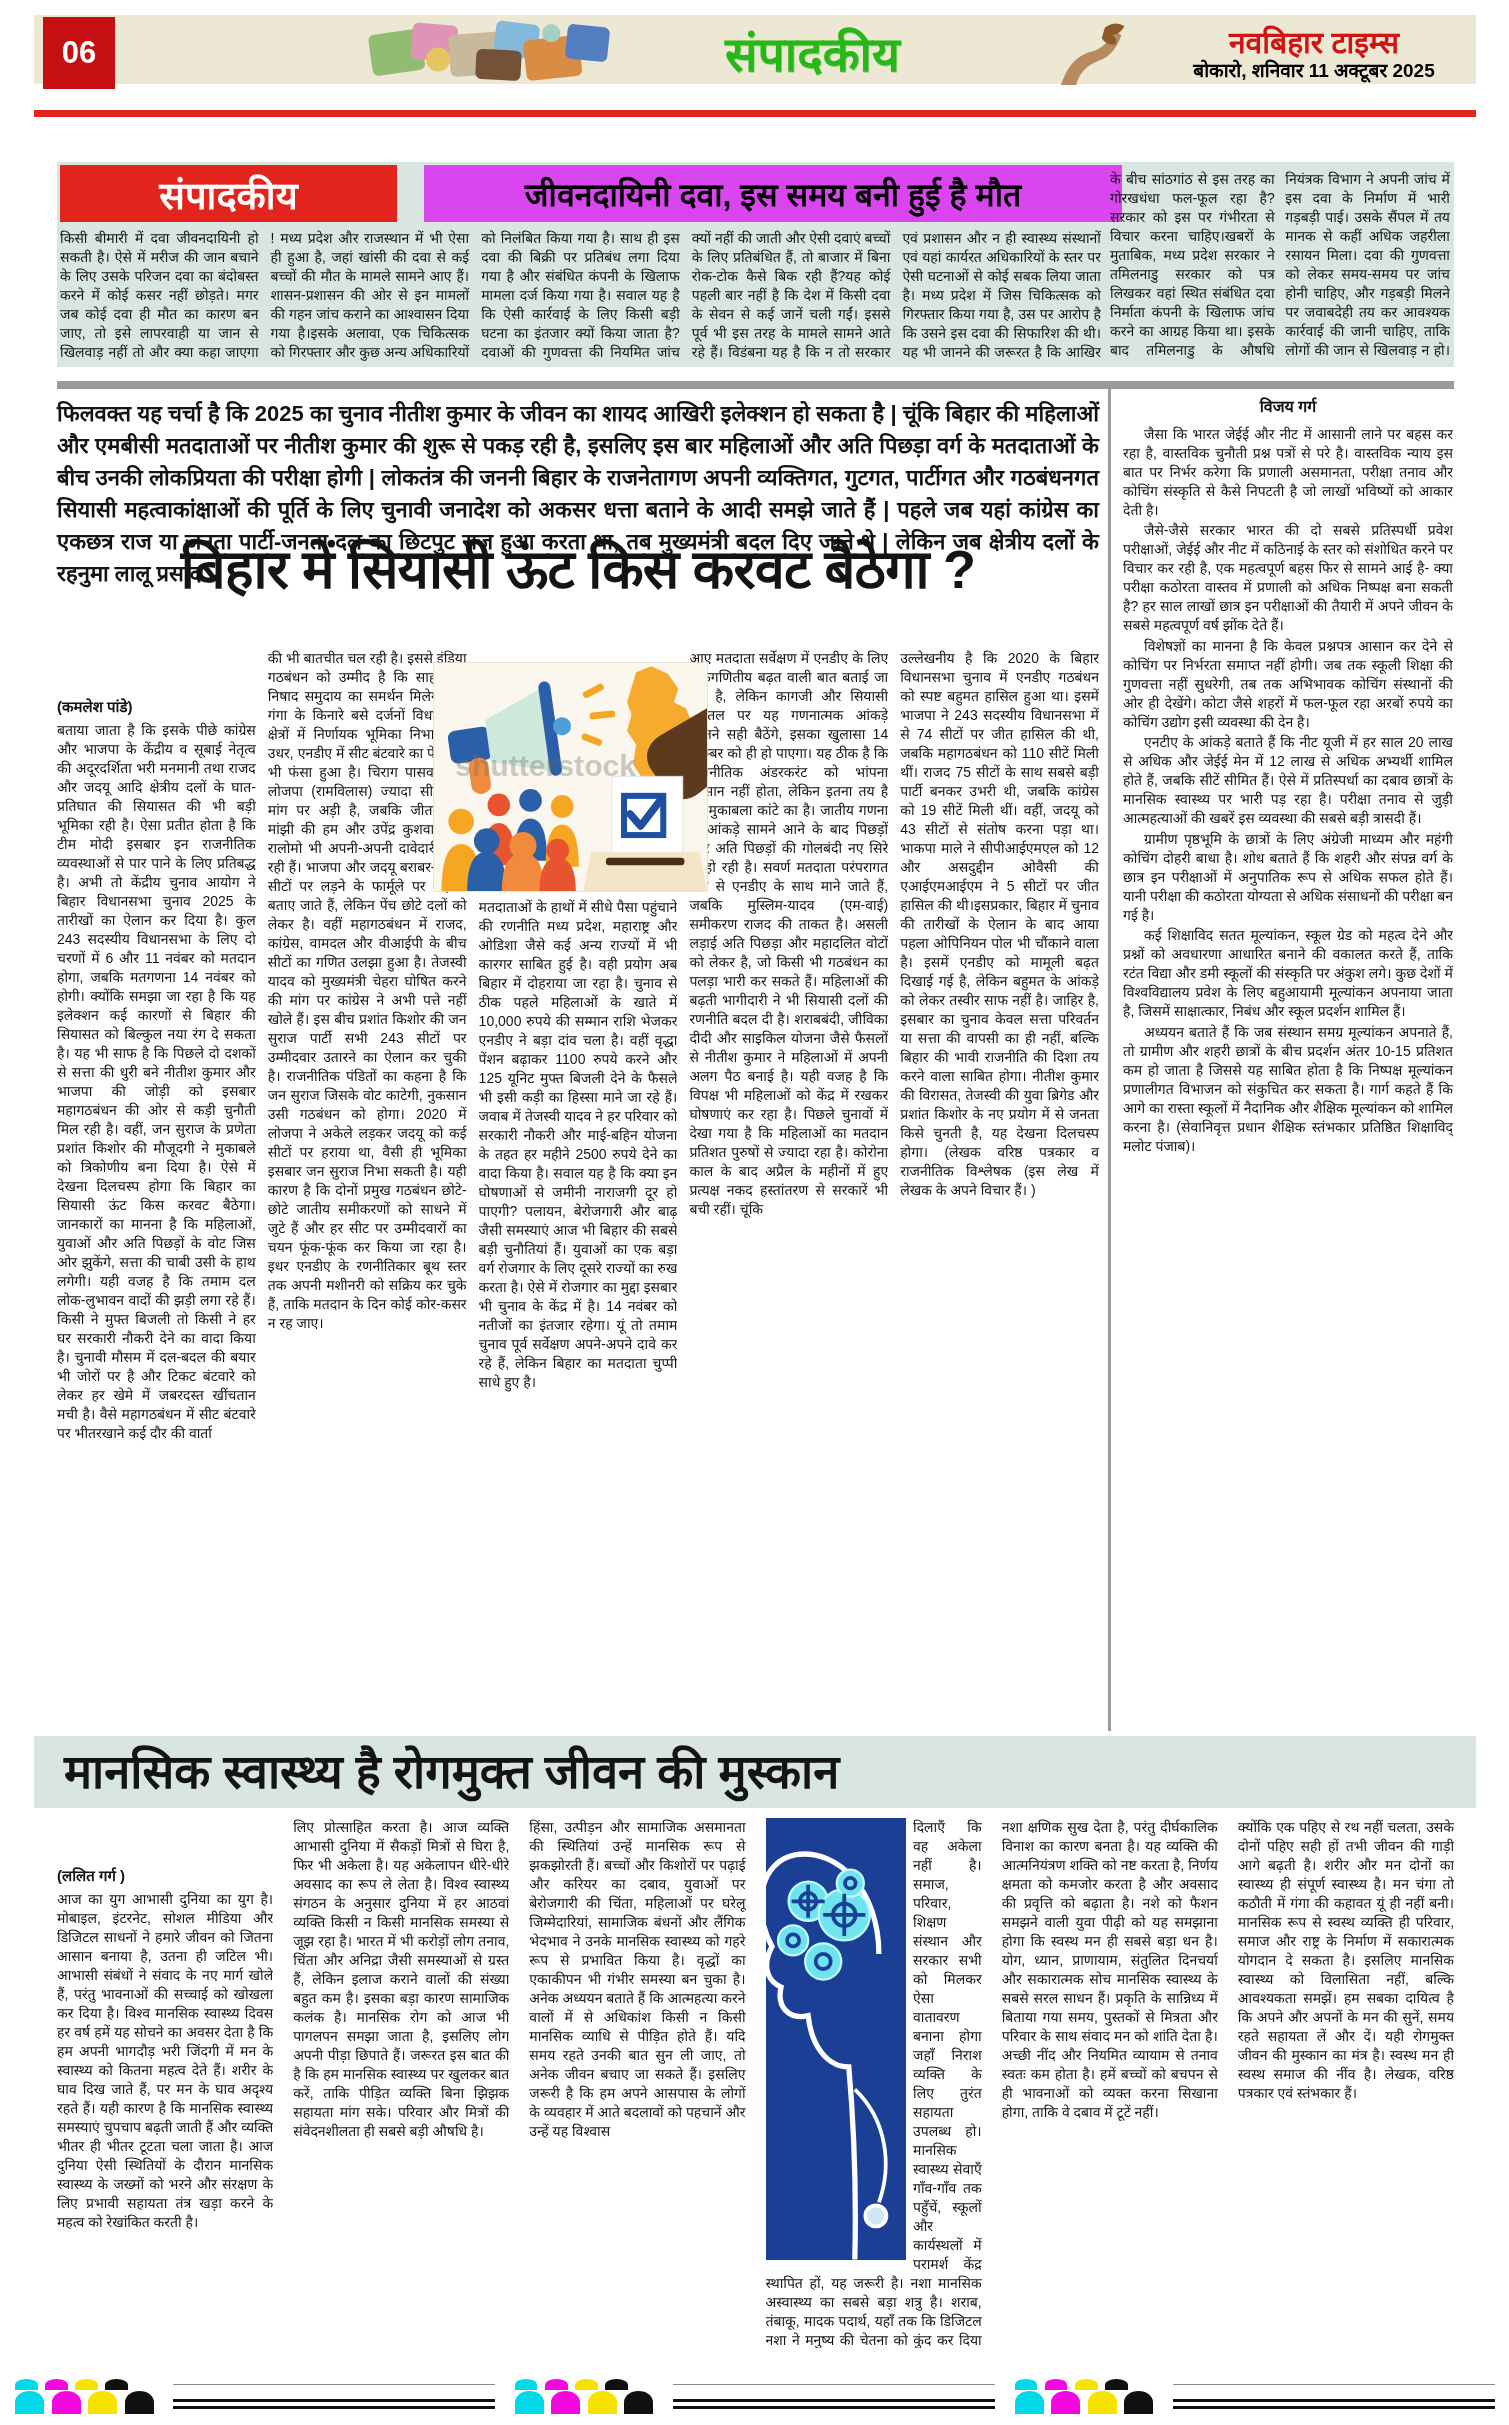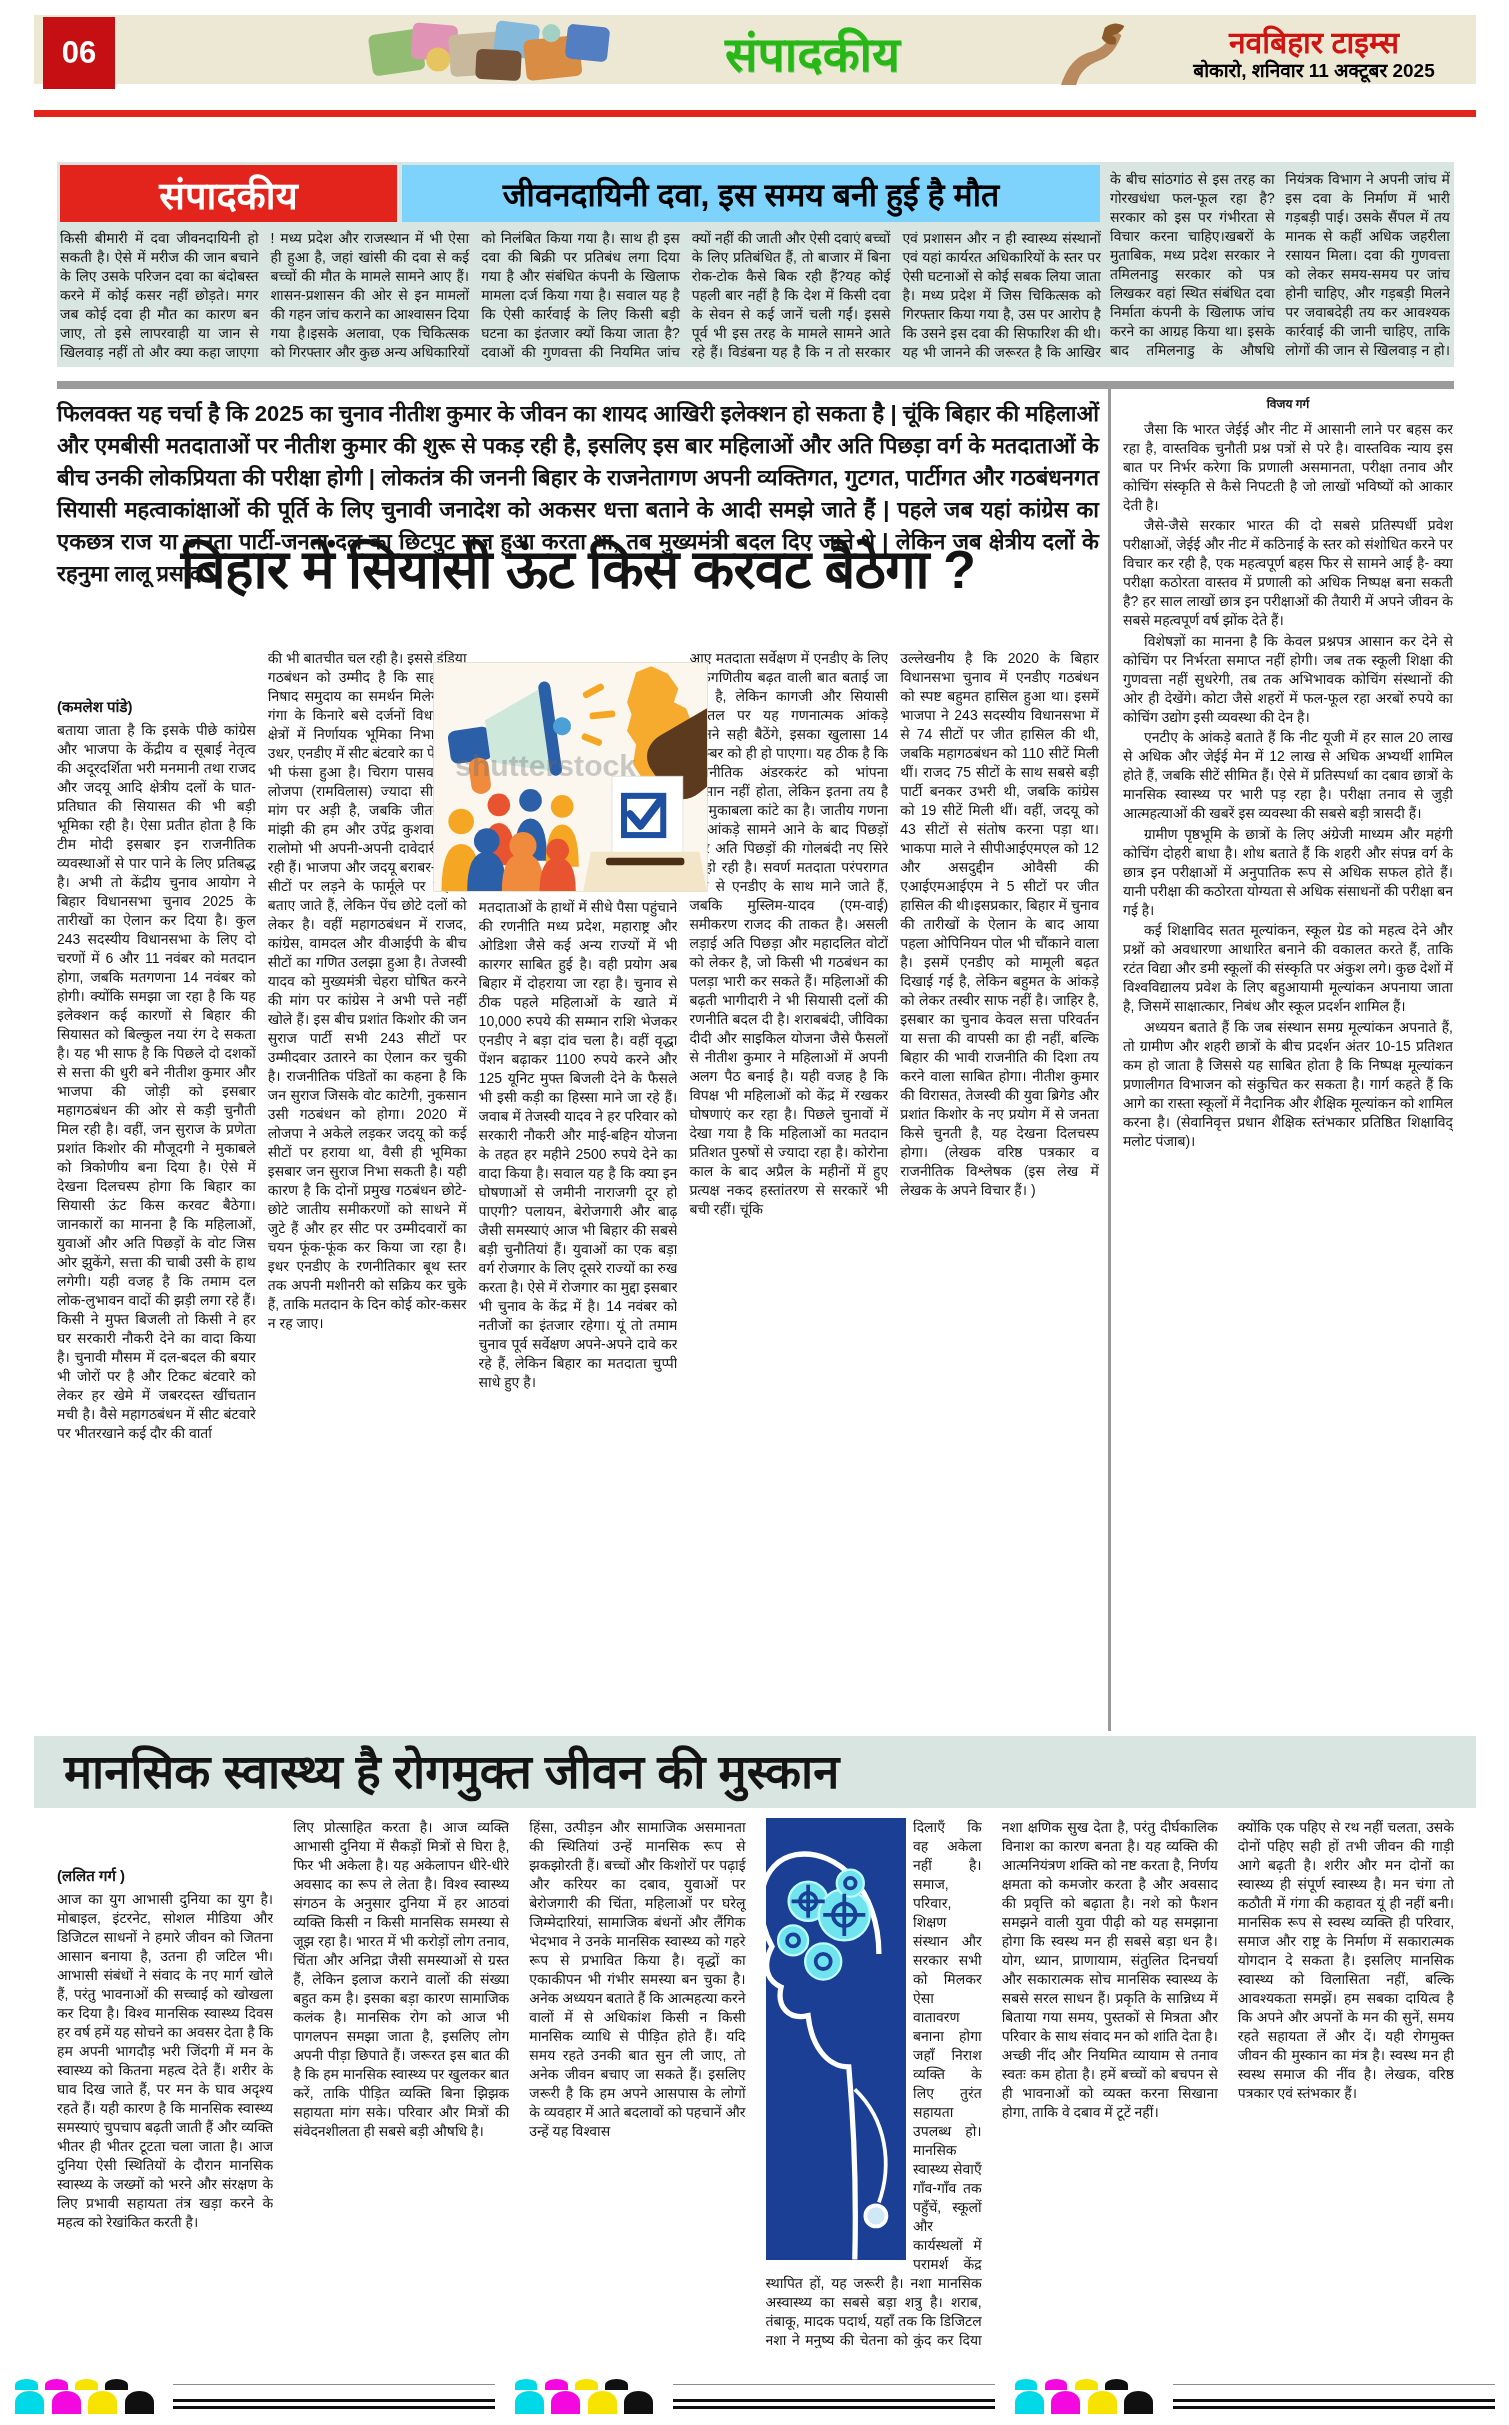--- a/index.html
+++ b/index.html
@@ -14,21 +14,21 @@
                    text-shadow:0.8px 0.8px 0 #9ad28f;}
   .paper-name{left:1178px;top:21px;width:272px;text-align:center;color:#d01411;
               font-size:30px;font-weight:bold;}
   .edition-line{left:1178px;top:57px;width:272px;text-align:center;color:#000000;
                 font-size:19px;font-weight:bold;}
   .red-rule{left:34px;top:110px;width:1442px;height:6.8px;background:#e3241d;}
   
   .ed-block{left:57px;top:162px;width:1397px;height:205px;background:#d9e5e1;}
   .ed-label{left:60px;top:165px;width:337px;height:57px;background:#e3241d;color:#fff;
             font-size:38px;font-weight:bold;display:flex;align-items:center;justify-content:center;}
-  .ed-head{left:402px;top:165px;width:698px;height:57px;background:#7dd3fc;color:#000;
+  .ed-head{left:424px;top:165px;width:698px;height:57px;background:#d946ef;color:#000;
            font-size:32px;font-weight:bold;display:flex;align-items:center;justify-content:center;
            white-space:nowrap;overflow:hidden;}
   .ed-cols-left{left:60px;top:229px;width:1041px;height:134px;column-count:5;column-gap:12px;
                 font-size:14px;line-height:19px;text-align:justify;overflow:hidden;}
   .ed-cols-right{left:1110px;top:170px;width:340px;height:193px;column-count:2;column-gap:10.6px;
                  font-size:14px;line-height:19px;text-align:justify;overflow:hidden;}
   .flow span::after{content:" ";}
   
   .gray-bar{left:57px;top:381px;width:1397px;height:7.5px;background:#9b9b9b;}
   .lead-intro{left:57px;top:398px;width:1042px;font-size:22px;line-height:32px;font-weight:bold;
@@ -39,21 +39,21 @@
   .lead-col{flex:1;font-size:14px;line-height:19px;text-align:justify;overflow:hidden;}
   .lead-col.pad-fig{padding-top:249px;}
   .byline{font-weight:bold;font-size:15px;margin-bottom:4.5px;margin-top:48px;}
   .lead-fig{left:377px;top:13.6px;width:273px;height:228px;background:#fbf7ee;
             box-shadow:0 0 0 0.8px #e4ddc9;}
   
   .coach{left:1108px;top:389px;width:345px;height:1342px;border-left:3px solid #9a9a9a;
          box-sizing:border-box;padding-left:12px;overflow:hidden;}
   .coach-head{font-size:24px;font-weight:bold;text-align:center;line-height:34px;padding:9px 1.5px 6px;
               border-bottom:2.3px dotted #444;}
-  .coach-by{text-align:center;font-weight:bold;font-size:12px;margin:6px 0 7.5px;}
+  .coach-by{text-align:center;font-weight:bold;font-size:16px;margin:6px 0 7.5px;}
   .coach-body p{font-size:14px;line-height:19px;text-align:justify;margin:0 0 1.5px;text-indent:21px;}
   
   .mh-band{left:34px;top:1736px;width:1442px;height:72px;background:#d9e5e1;}
   .mh-head{left:64px;top:1736px;width:1412px;font-size:47px;font-weight:800;line-height:72px;
            white-space:nowrap;}
   .mh-body{left:57px;top:1818px;width:1397px;height:530px;display:flex;gap:20px;overflow:hidden;}
   .mh-col{flex:1;font-size:14px;line-height:19px;text-align:justify;overflow:hidden;}
   .mh-fig{float:left;width:140px;height:442px;background:#1a3f94;margin:0 7.5px 4.5px 0;}
   
   .reg-row{left:15px;top:2375px;width:1480px;height:39px;display:flex;align-items:flex-end;gap:19.6px;}

